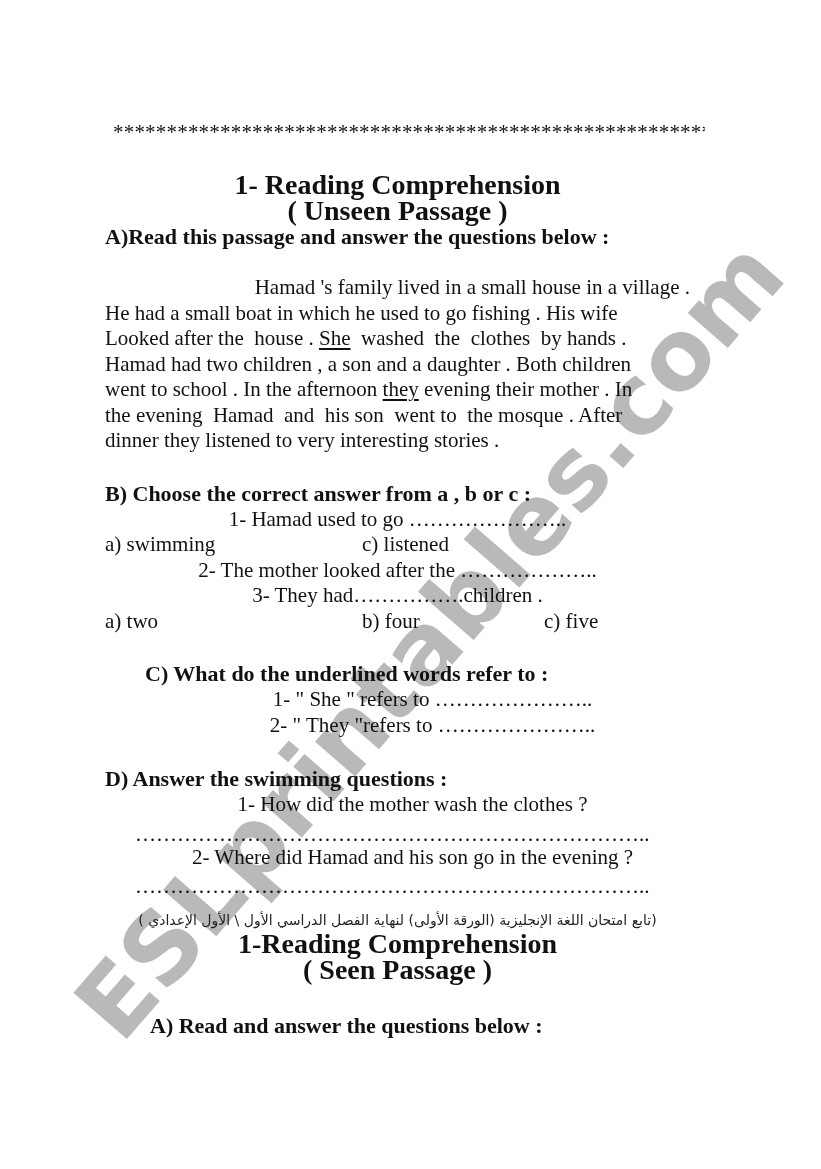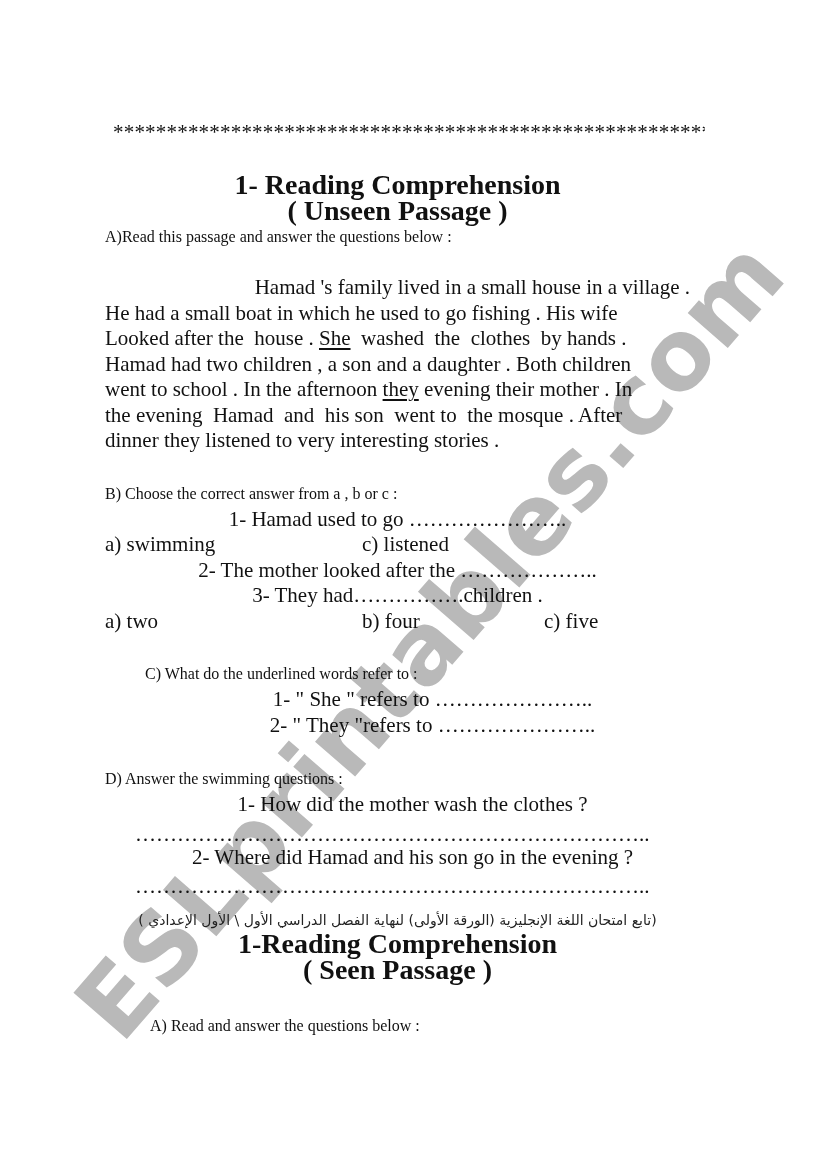--- a/index.html
+++ b/index.html
@@ -34,21 +34,21 @@
   }
   .stars{
     margin-top:120px;margin-left:8px;
     font-size:21px;line-height:24px;letter-spacing:0.2px;
     white-space:nowrap;overflow:hidden;width:592px;
   }
   .title-center{
     text-align:center;font-weight:bold;font-size:28px;line-height:26px;
   }
   .title-top{margin-top:28px;}
-  .heading{font-weight:normal;font-size:16px;line-height:26px;}
+  .heading{font-weight:bold;font-size:22px;line-height:26px;}
   .passage{margin-top:25px;}
   .pline{white-space:pre-wrap;line-height:25.5px;}
   .pline .u{text-decoration:underline;text-underline-offset:3px;}
   .indent{padding-left:118px;text-align:right;}
   .secB{margin-top:27px;}
   .secC{margin-top:27px;margin-left:40px;}
   .secD{margin-top:28px;}
   .qline{white-space:pre-wrap;line-height:25.5px;text-align:center;}
   .optrow{display:grid;grid-template-columns:257px 182px 1fr;line-height:25.5px;}
   .sub{margin-left:30px;}

